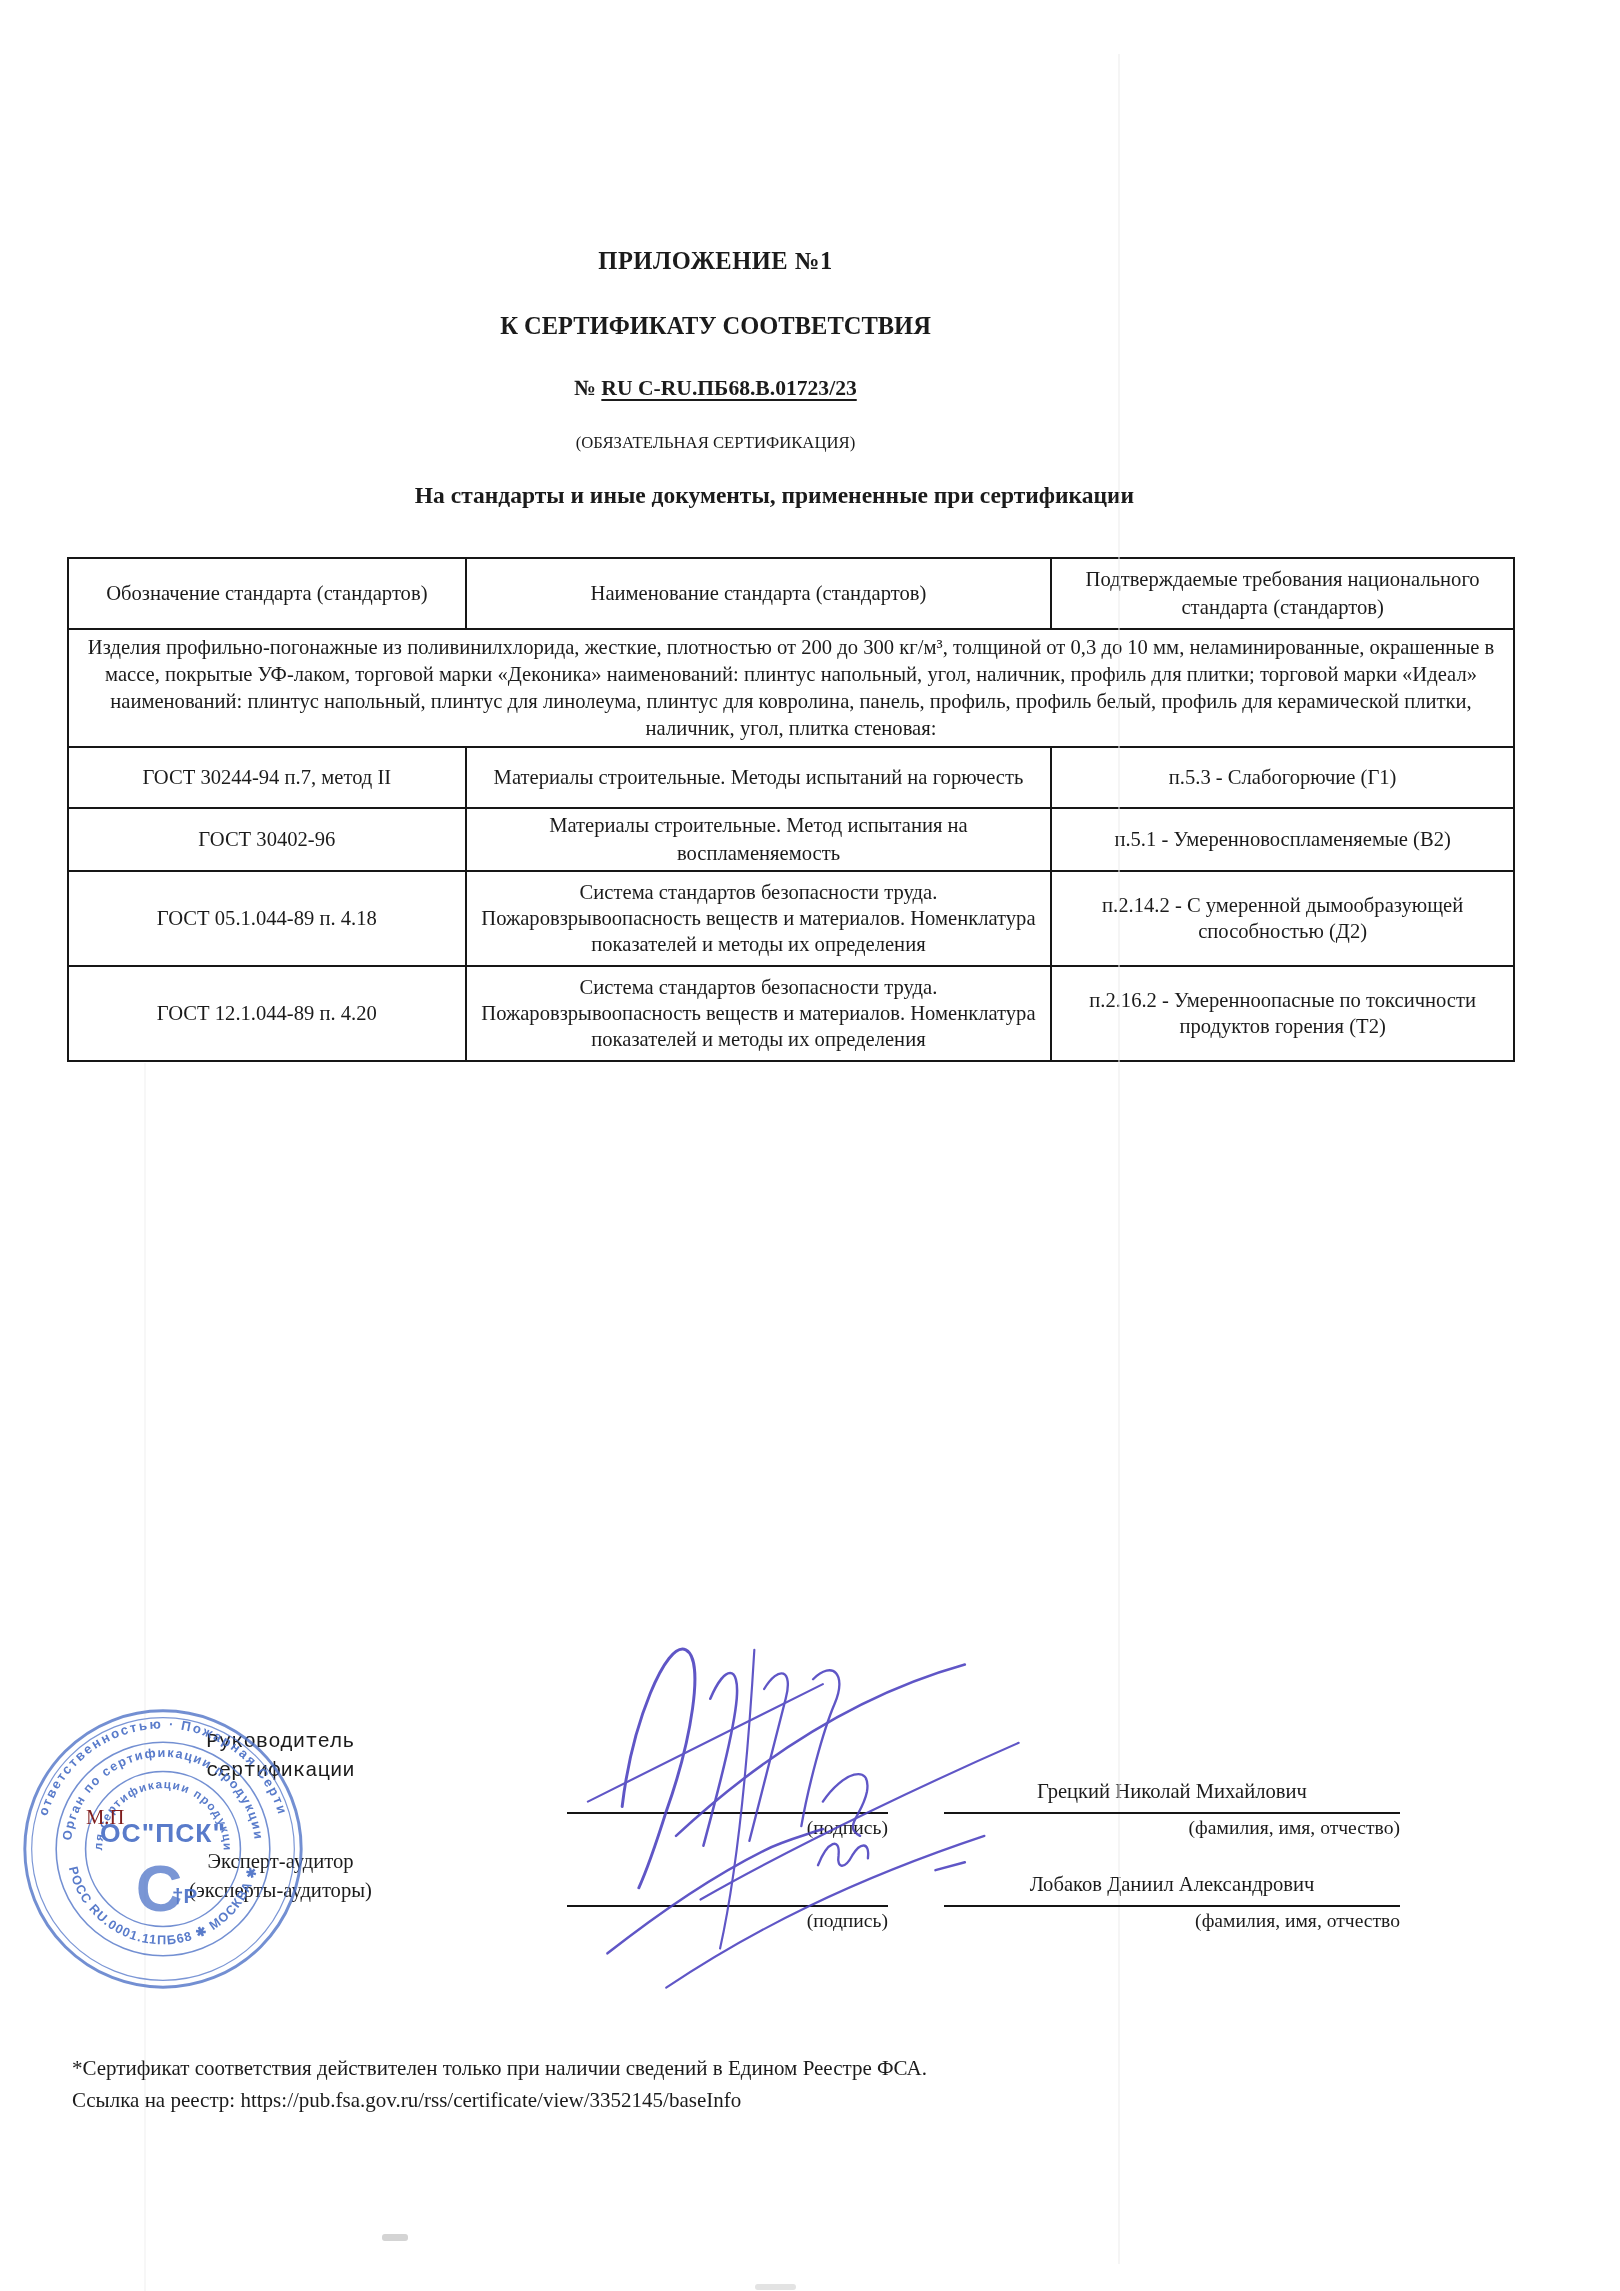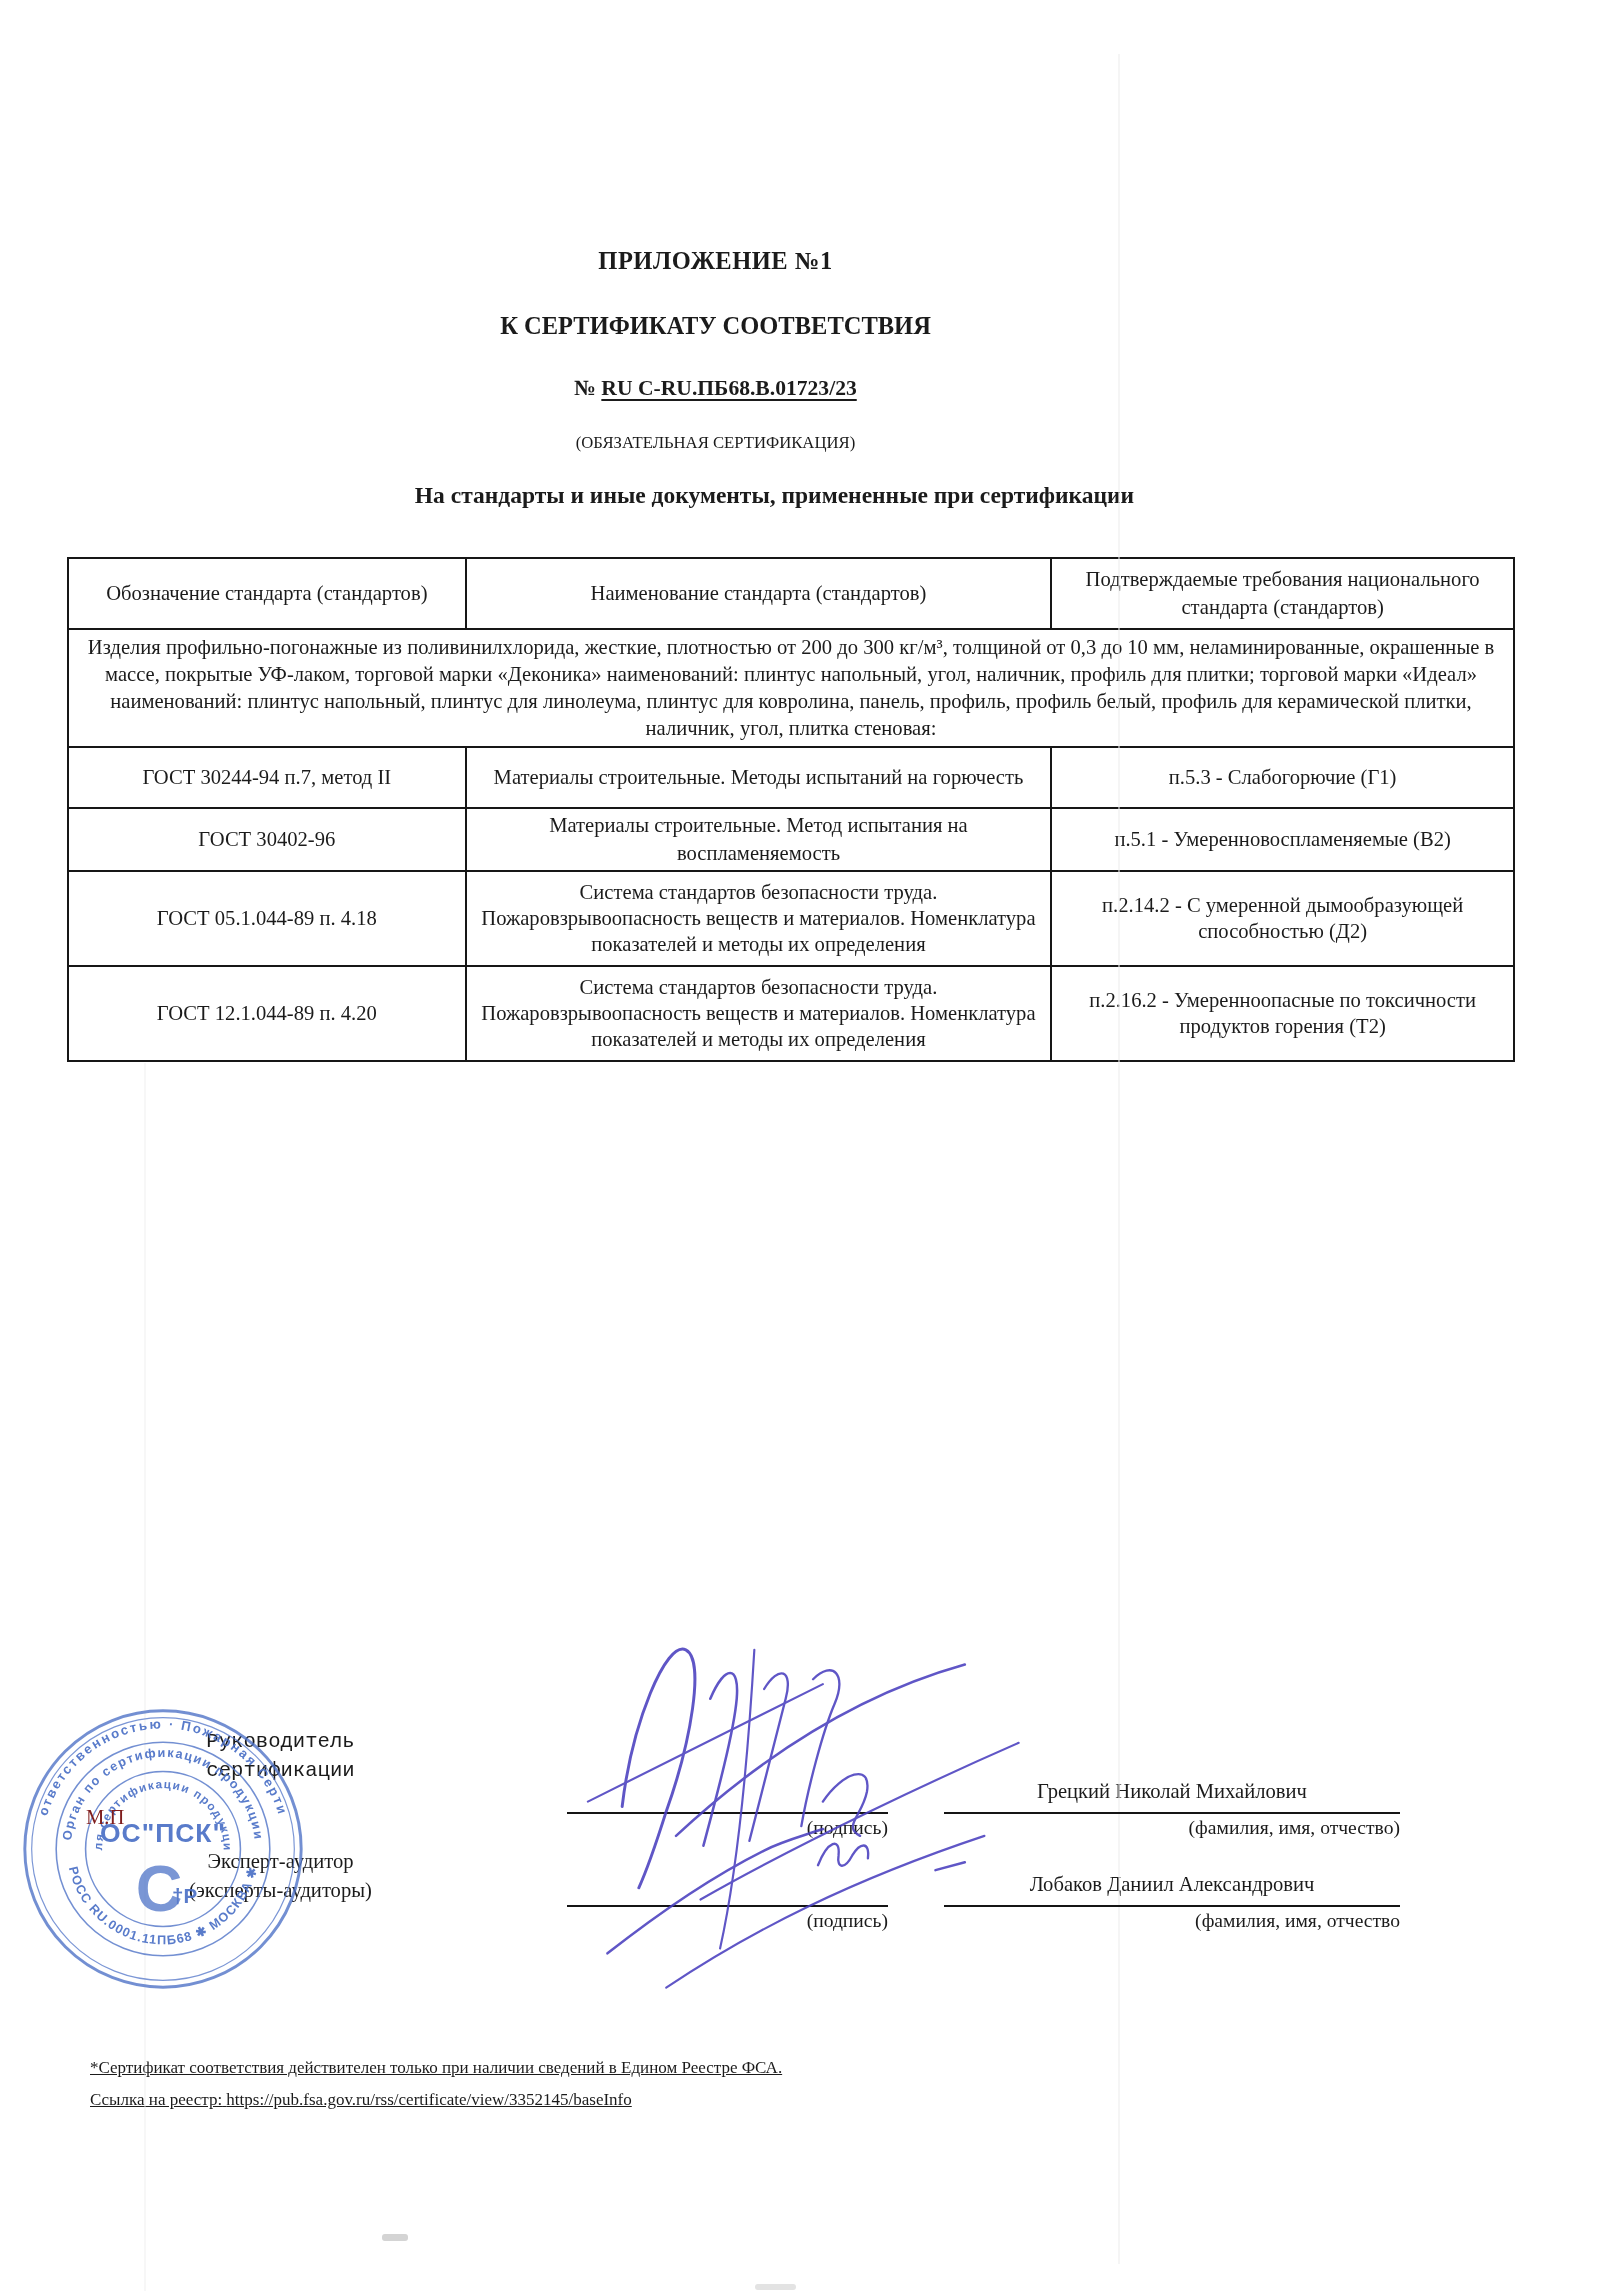--- a/index.html
+++ b/index.html
@@ -43,21 +43,21 @@
   .cap { text-align:right; font-size:19.6px; }
   .name { text-align:center; font-size:20.6px; }
 
   
   .stamp { left:15.7px; top:1702px; width:294px; height:294px; z-index:3; opacity:.93; }
 
   
   .ink { left:529px; top:1596px; width:529px; height:421px; z-index:5; pointer-events:none; }
 
   
-  .footer { left:90px; top:2052px; font-size:17px; line-height:32px; width:1274px;text-decoration:underline; }
+  .footer { left:72px; top:2052px; font-size:21px; line-height:32px; width:1274px; }
 
   
   .artifact { background:#ececec; }
 </style>
 </head>
 <body>
 
 <div class="abs heading h-main">ПРИЛОЖЕНИЕ №1</div>
 <div class="abs heading h-cert">К СЕРТИФИКАТУ СООТВЕТСТВИЯ</div>
 <div class="abs heading h-number">

